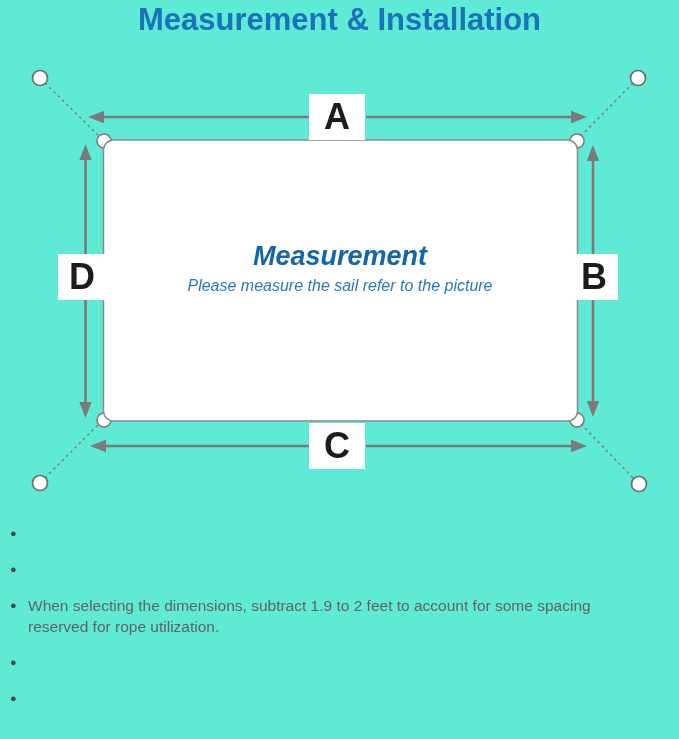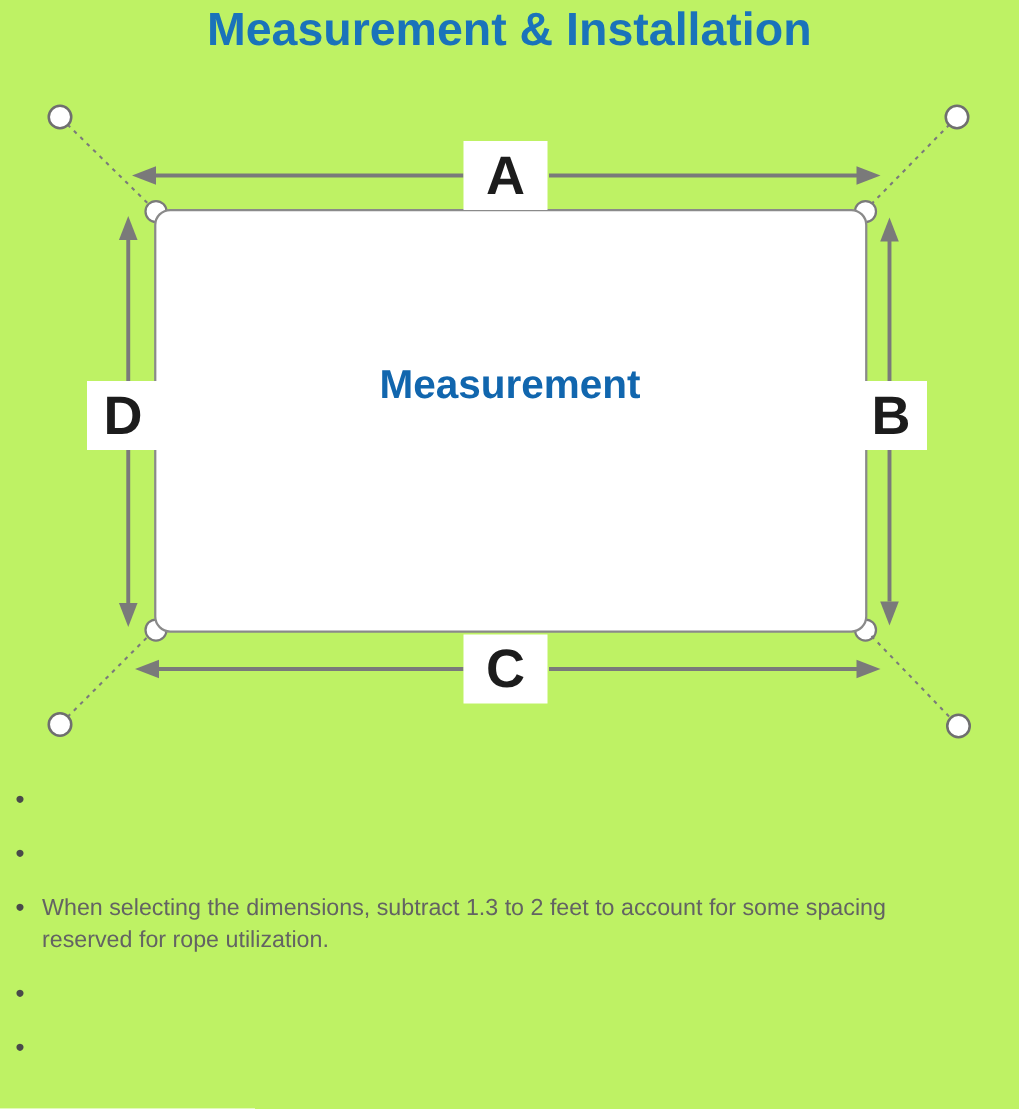--- a/index.html
+++ b/index.html
@@ -1,20 +1,20 @@
 <!DOCTYPE html>
 <html><head>
 <meta charset="utf-8">
 <style>
   html, body { margin: 0; padding: 0; background: #ffffff; }
   .page {
     position: relative;
     width: 679px;
     height: 739px;
-    background: #bef264;
+    background: #5eead4;
     overflow: hidden;
     font-family: "Liberation Sans", sans-serif;
   }
   .title {
     position: absolute;
     top: 0; left: 0; right: 0;
     margin: 0;
     text-align: center;
     font-size: 31px;
     font-weight: bold;
@@ -39,20 +39,21 @@
   }
   .lbl-a { left: 309px; top: 34px;  width: 56px; }
   .lbl-c { left: 309px; top: 363px; width: 56px; }
   .lbl-d { left: 58px;  top: 194px; width: 48px; }
   .lbl-b { left: 570px; top: 194px; width: 48px; }
   .center-text {
     position: absolute;
     left: 103px; top: 178px;
     width: 474px;
     text-align: center;
+    font-style: italic;
   }
   .center-heading {
     font-size: 27px;
     font-weight: bold;
     color: #1166ae;
     line-height: 36px;
     margin: 0;
   }
   .center-subheading {
     font-size: 16px;
@@ -141,33 +142,34 @@
       </g>
     </svg>
 
     <div class="dim-label lbl-a">A</div>
     <div class="dim-label lbl-b">B</div>
     <div class="dim-label lbl-c">C</div>
     <div class="dim-label lbl-d">D</div>
 
     <div class="center-text">
       <div class="center-heading">Measurement</div>
+      <div class="center-subheading">Please measure the sail refer to the picture</div>
     </div>
   </div>
 
   <ul class="notes">
     <li class="note-item">
       <span class="note-dot">●</span>
     </li>
     <li class="note-item">
       <span class="note-dot">●</span>
     </li>
     <li class="note-item">
       <span class="note-dot">●</span>
-      <span class="note-text">When selecting the dimensions, subtract 1.3 to 2 feet to account for some spacing
+      <span class="note-text">When selecting the dimensions, subtract 1.9 to 2 feet to account for some spacing
 reserved for rope utilization.</span>
     </li>
     <li class="note-item">
       <span class="note-dot">●</span>
     </li>
     <li class="note-item">
       <span class="note-dot">●</span>
     </li>
   </ul>
 

